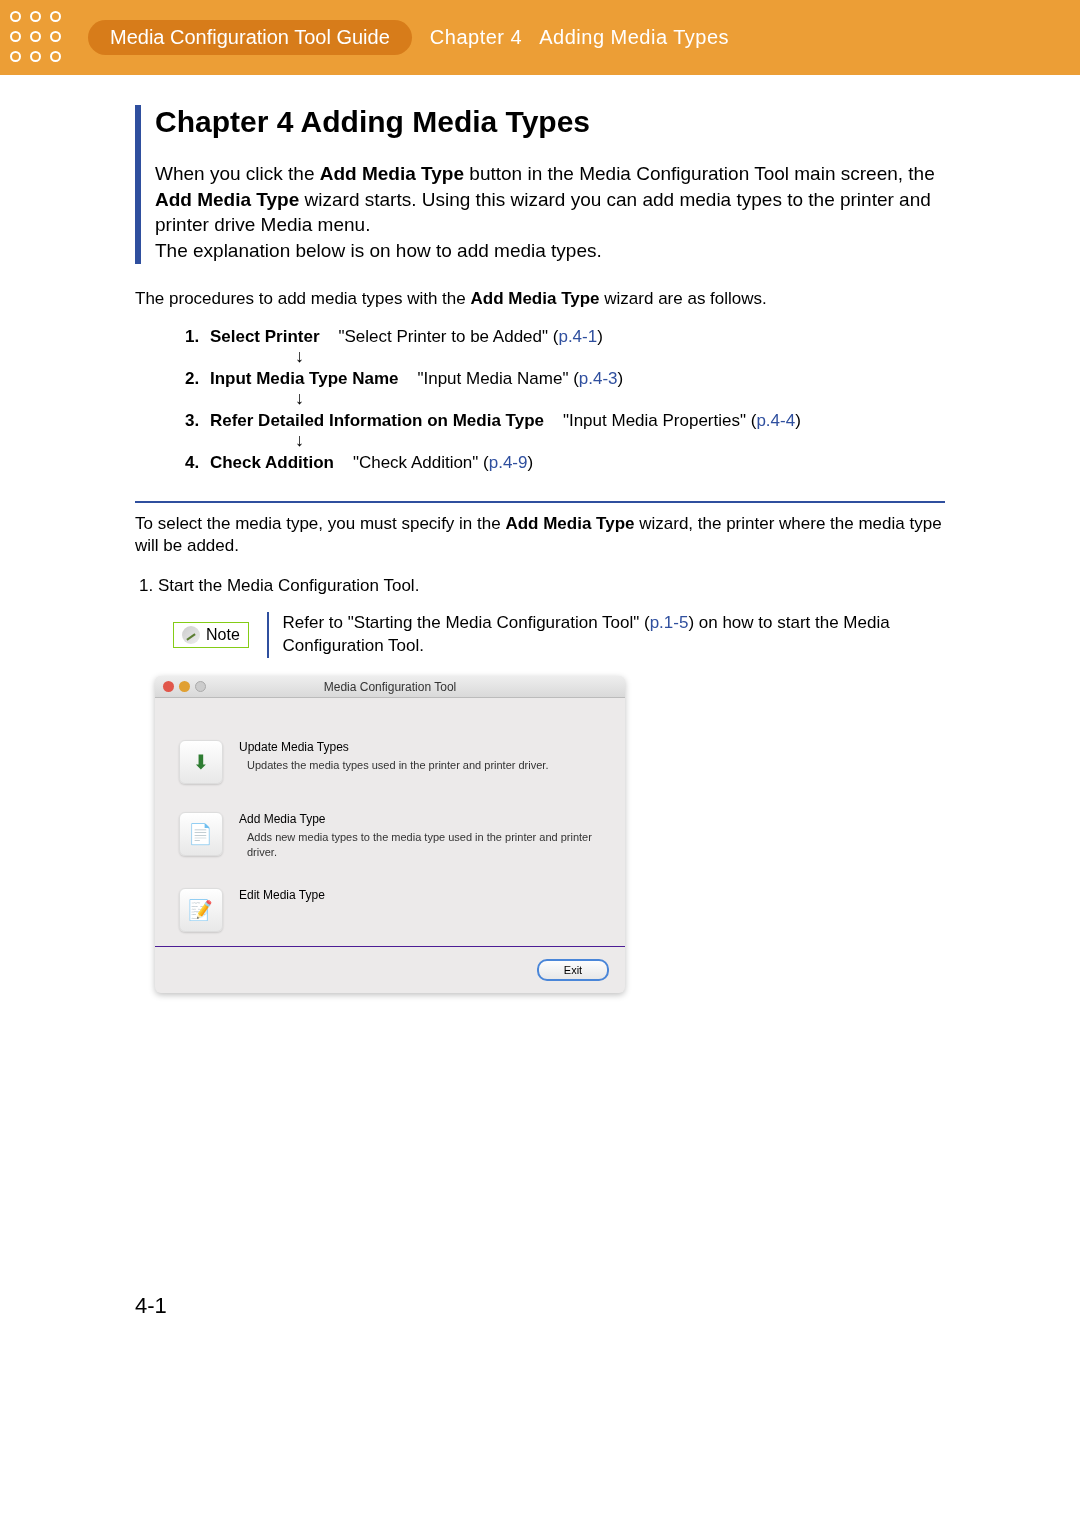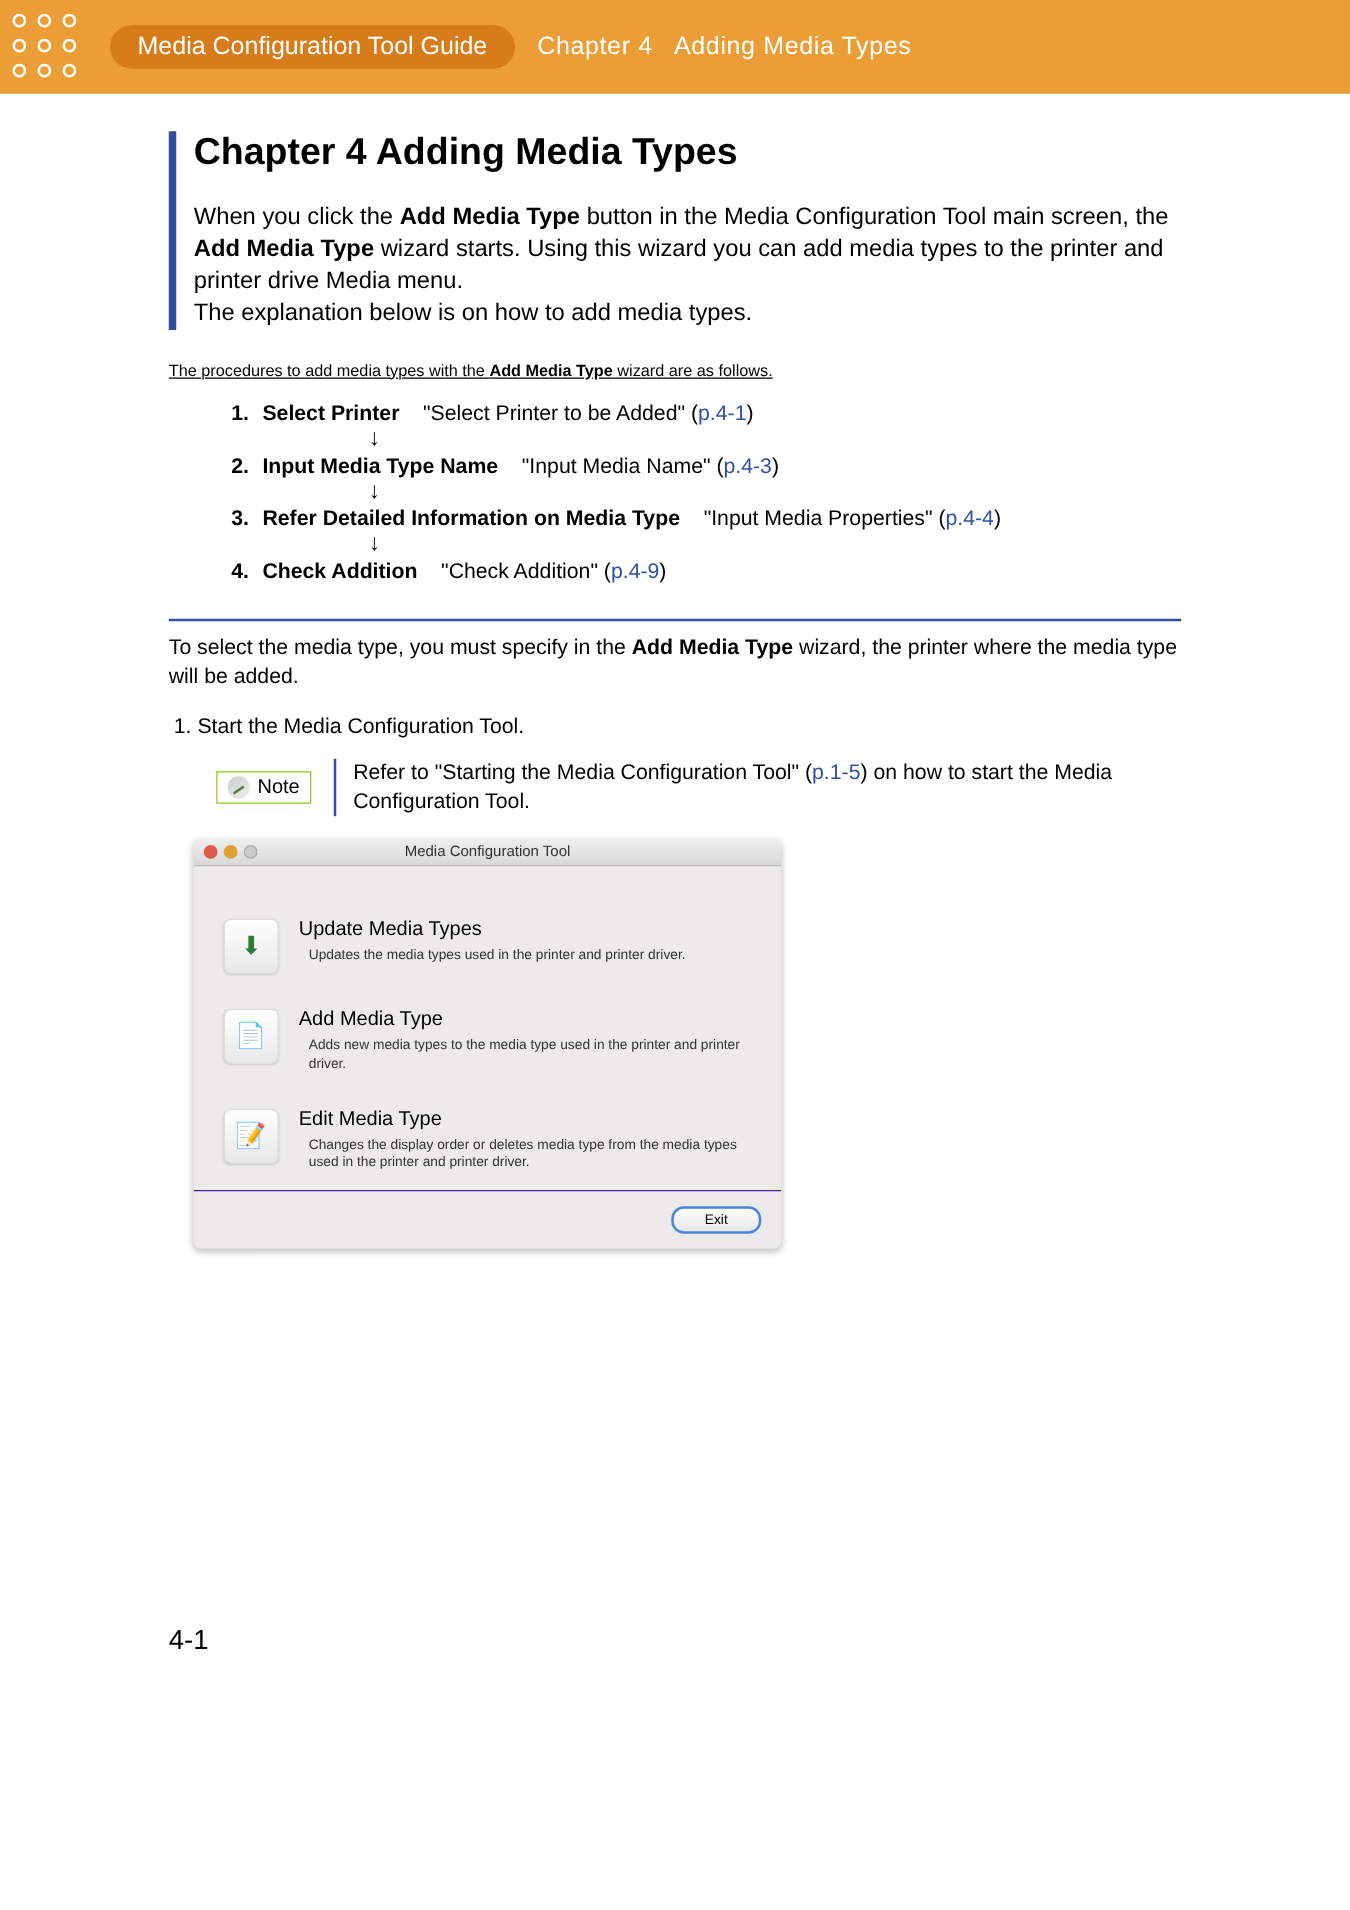--- a/index.html
+++ b/index.html
@@ -54,24 +54,23 @@
   .chapter-title {
     font-size: 30px;
     font-weight: bold;
     margin-bottom: 22px;
   }
   .intro-text {
     font-size: 19px;
     line-height: 1.35;
   }
   .procedures-intro {
-    font-size: 13px;
+    font-size: 17px;
     line-height: 1.35;
     margin-bottom: 16px;
-    text-decoration: underline;
   }
   .proc-list {
     list-style: none;
     padding-left: 50px;
     font-size: 17px;
   }
   .proc-list li {
     margin-bottom: 4px;
   }
   .proc-num { font-weight: bold; margin-right: 6px; }
@@ -200,21 +199,21 @@
     display:flex;
     align-items:center;
     justify-content:center;
     font-size:20px;
   }
   .update-icon { color:#2e7d32; }
   .add-icon { color:#2f4f9e; }
   .edit-icon { color:#2f4f9e; }
   .app-text-col { flex:1; }
   .app-item-title {
-    font-size:16px;
+    font-size:12px;
     margin-bottom:4px;
   }
   .app-item-desc {
     font-size:11px;
     color:#333;
     padding-left:8px;
     line-height:1.35;
   }
   .app-footer {
     border-top:1px solid #4c1d95;
@@ -351,21 +350,20 @@
           <div class="app-item-desc">Adds new media types to the media type used in the printer and printer driver.</div>
         </div>
       </div>
 
       <div class="app-item">
         <div class="app-icon-box">
             <span class="edit-icon">📝</span>
           </div>
         <div class="app-text-col">
           <div class="app-item-title">Edit Media Type</div>
-          <div class="app-item-desc">Changes the display order or deletes media type from the media types used in the printer and printer driver.</div>
         </div>
       </div>
 
     </div>
     <div class="app-footer">
       <span class="exit-btn">Exit</span>
     </div>
   </div>
 
   <div class="page-number-wrap">4-1</div>

